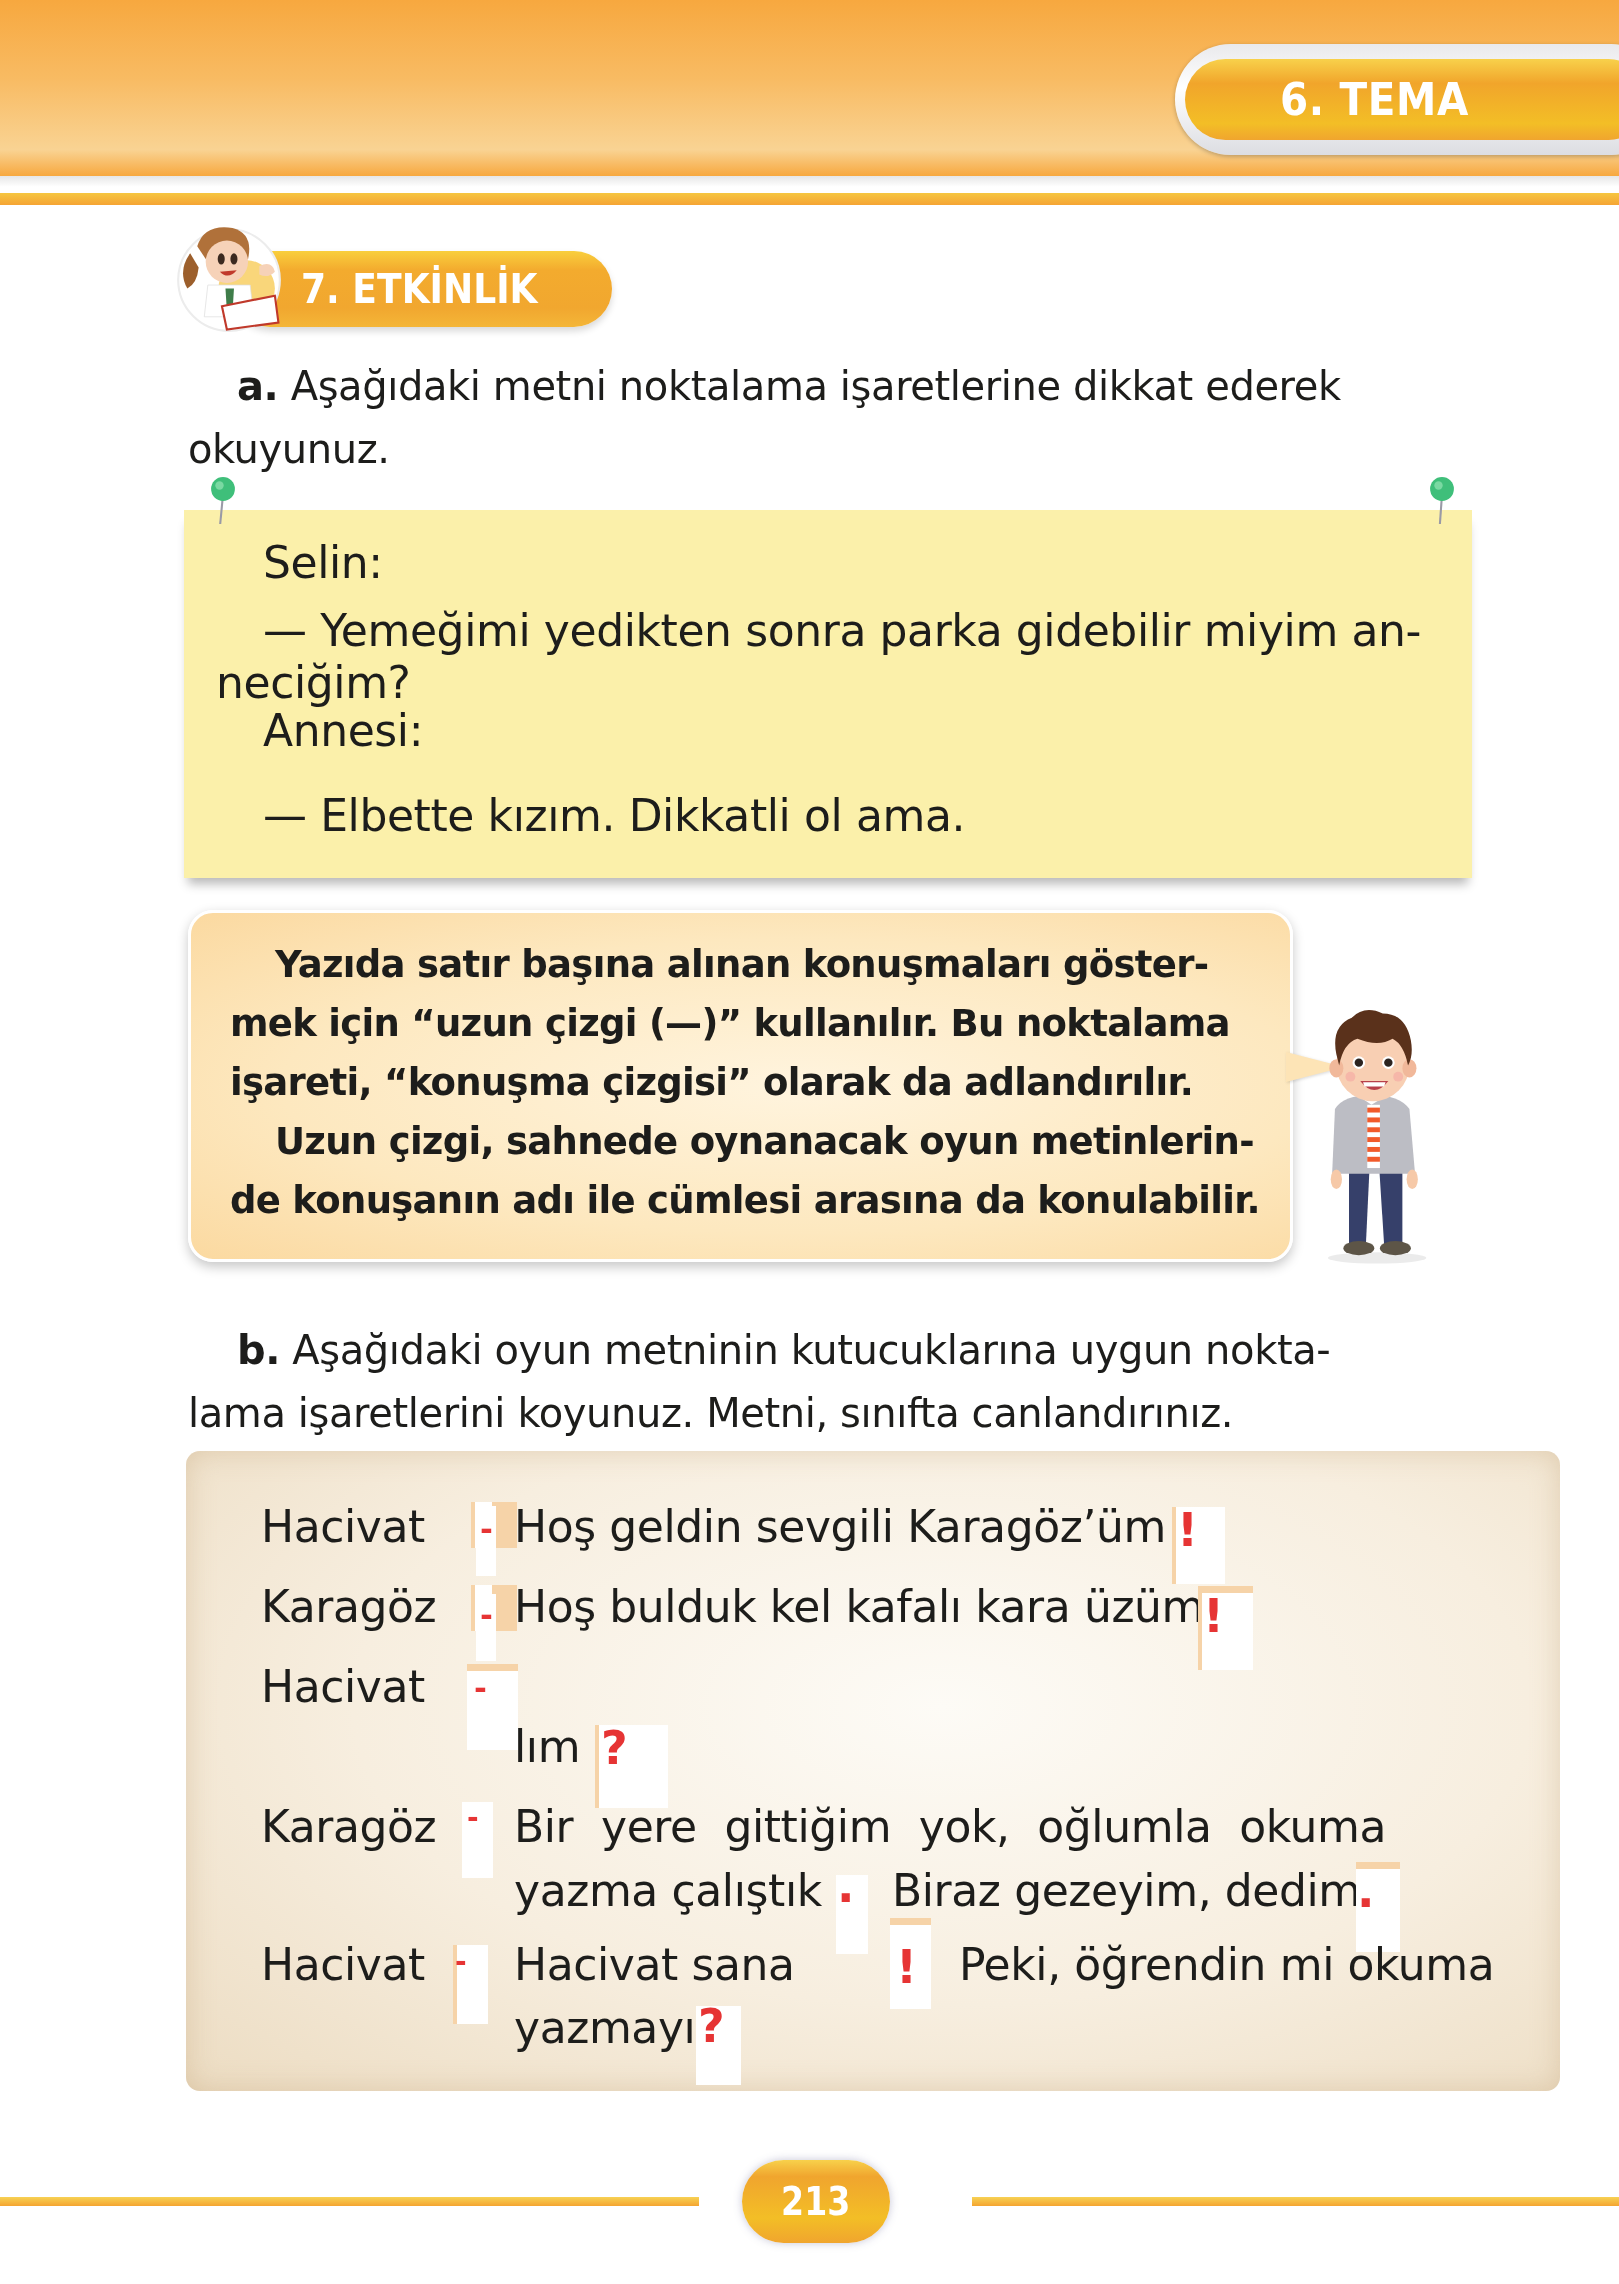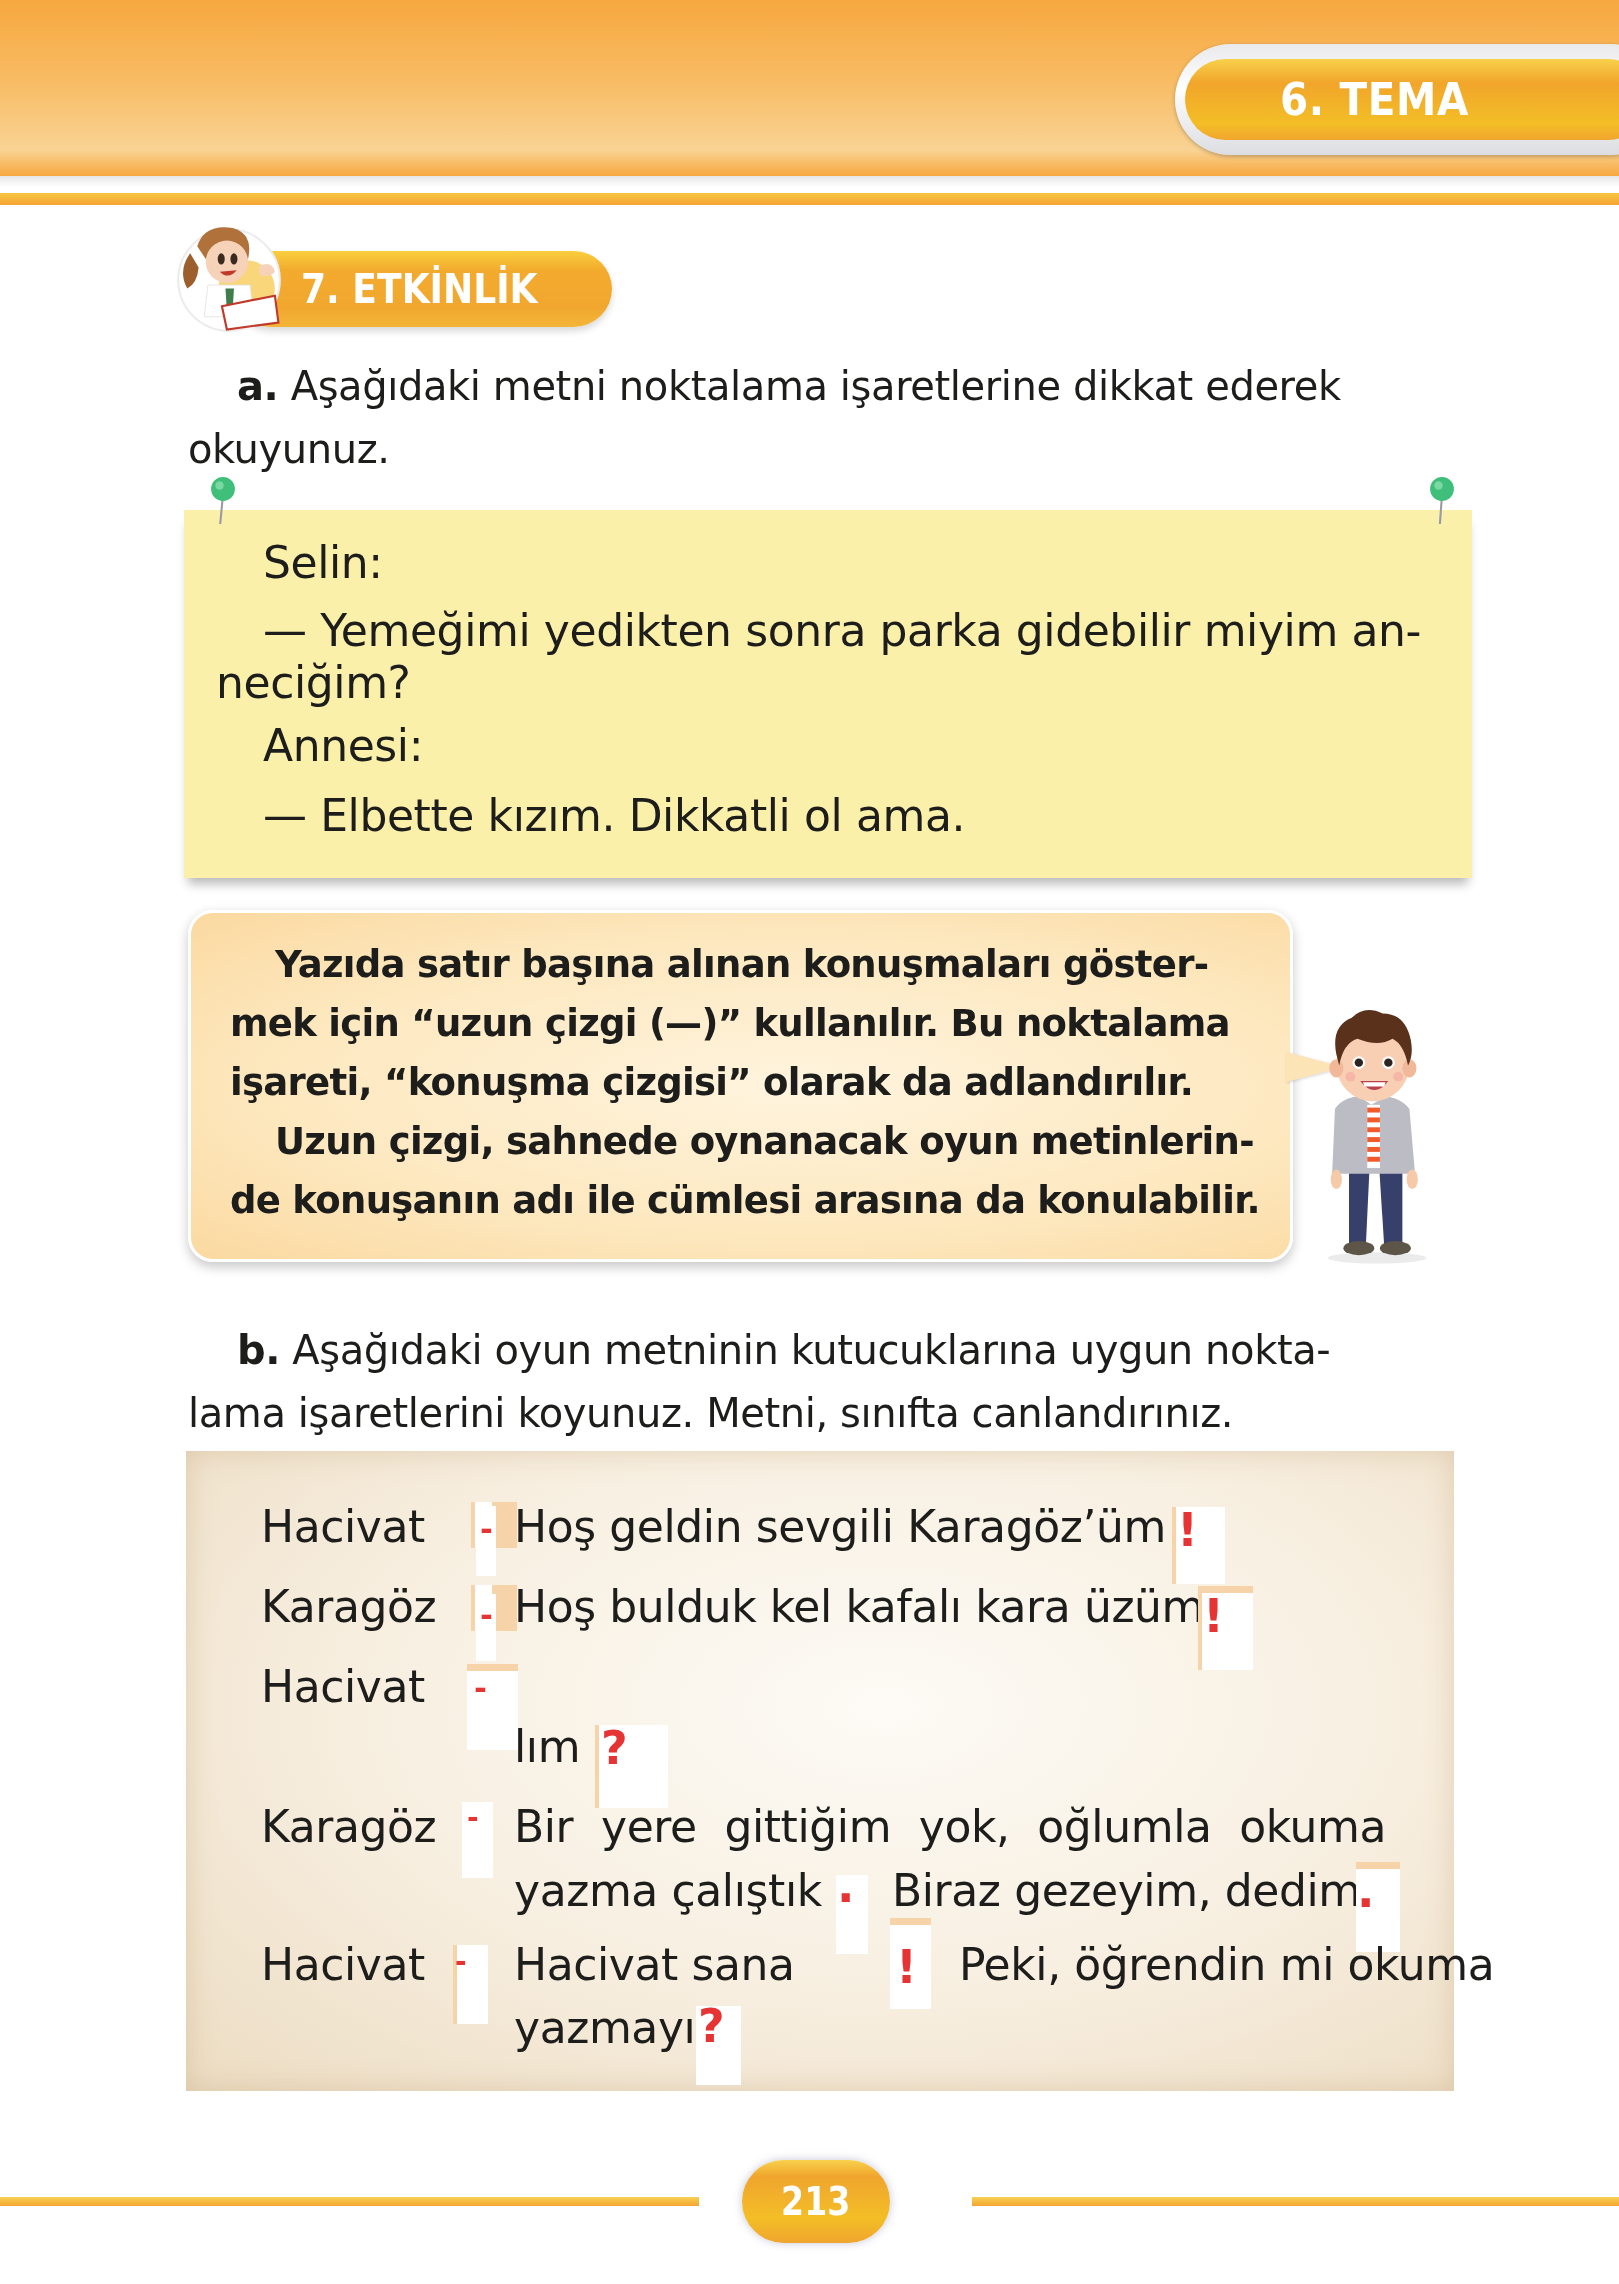--- a/index.html
+++ b/index.html
@@ -99,23 +99,24 @@
     position: absolute; left: 39px;
     font-family: "DejaVu Sans", sans-serif; font-weight: bold;
     font-size: 37px; line-height: 42px; color: #1d1d1b; white-space: nowrap;
     letter-spacing: -0.7px;
   }
   .bubble-line.indented { left: 84px; }
   .boy-mascot { position: absolute; left: 1315px; top: 998px; width: 120px; height: 267px; }
 
   
   .script-panel {
-    position: absolute; left: 186px; top: 1451px; width: 1268px; height: 640px;
+    position: absolute; left: 186px; top: 1451px; width: 1374px; height: 640px;
     background: radial-gradient(ellipse at 55% 40%, #fdfbf6 0%, #f7eedf 55%, #ecdcc2 100%);
     box-shadow: inset 0 0 28px rgba(200,170,130,0.45);
+    border-radius: 14px;
   }
   .speaker {
     position: absolute; left: 75px;
     font-size: 44px; line-height: 49px; color: #1d1d1b; letter-spacing: -0.4px;
     white-space: nowrap;
   }
   .speech {
     position: absolute; left: 328px;
     font-size: 44px; line-height: 49px; color: #1d1d1b; letter-spacing: -0.4px;
     white-space: nowrap;
@@ -183,21 +184,21 @@
 <div class="instruction" style="top:355px;">
   <span class="indent"></span><span class="letter">a.</span>
   <span>Aşağıdaki metni noktalama işaretlerine dikkat ederek</span><br>
   <span>okuyunuz.</span>
 </div>
 
 <div class="sticky-note">
   <div class="note-line indented" style="top:28px;">Selin:</div>
   <div class="note-line indented" style="top:96px;">— Yemeğimi yedikten sonra parka gidebilir miyim an-</div>
   <div class="note-line" style="top:148px;">neciğim?</div>
-  <div class="note-line indented" style="top:211px;text-align:center;">Annesi:</div>
+  <div class="note-line indented" style="top:196px;text-align:center;">Annesi:</div>
   <div class="note-line indented" style="top:281px;">— Elbette kızım. Dikkatli ol ama.</div>
 </div>
 <svg class="pin" style="left:209px; top:475px;" viewBox="0 0 40 80">
   <line x1="20" y1="28" x2="16" y2="70" stroke="#9a9aa6" stroke-width="3"></line>
   <circle cx="20" cy="20" r="17" fill="#3fbf7a"></circle>
   <circle cx="15" cy="15" r="6" fill="#7ad9a2"></circle>
 </svg>
 <svg class="pin" style="left:1428px; top:475px;" viewBox="0 0 40 80">
   <line x1="20" y1="28" x2="17" y2="70" stroke="#9a9aa6" stroke-width="3"></line>
   <circle cx="20" cy="20" r="17" fill="#3fbf7a"></circle>

